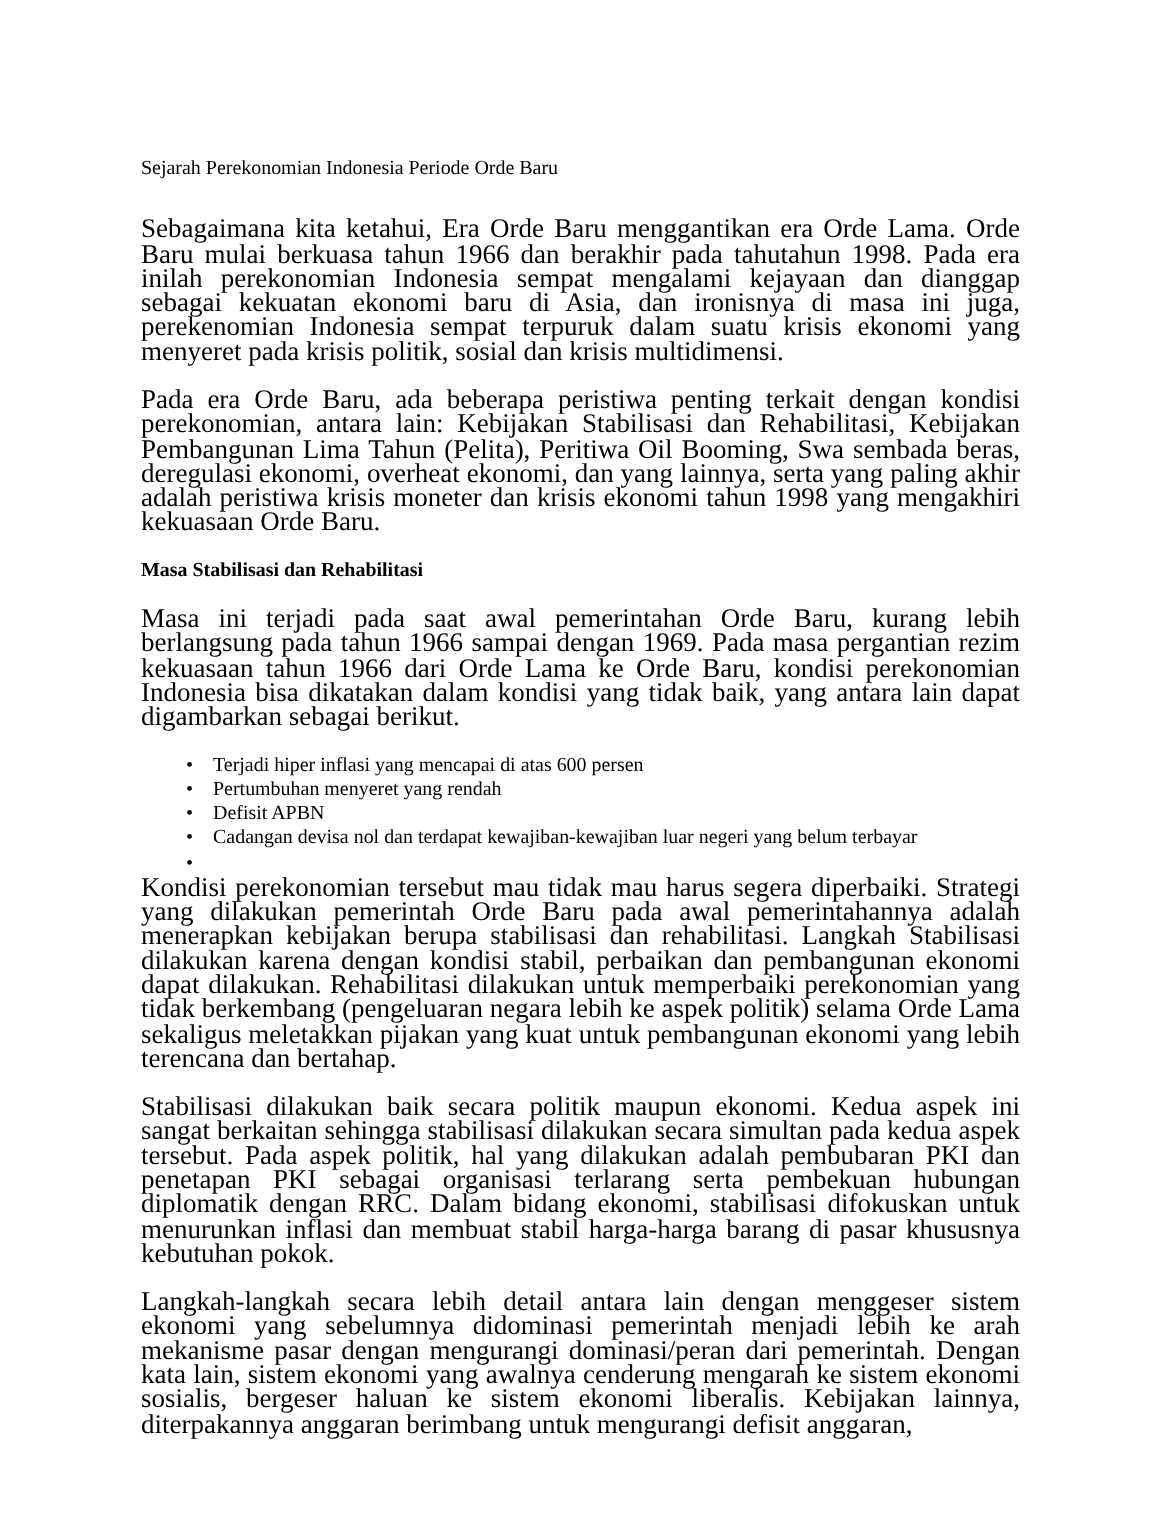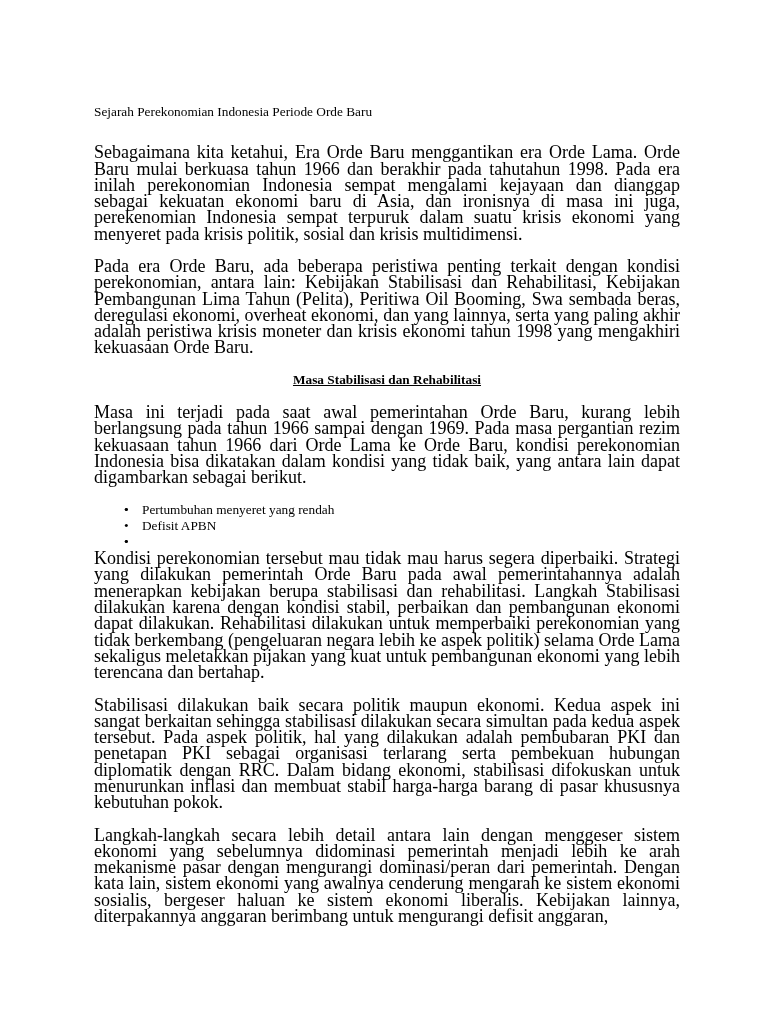--- a/index.html
+++ b/index.html
@@ -45,22 +45,21 @@
     hyphens: none;
   }
   p.para:last-child {
     margin-bottom: 0;
   }
   h2.section-heading {
     font-size: 13.3px;
     line-height: 16.3px;
     font-weight: bold;
     margin: 0 0 16px 0;
-    text-align: center;
-    text-decoration: underline;
+    text-align: left;
   }
   ul.bullet-list {
     list-style: none;
     margin: 0 0 16px 0;
     padding: 0;
   }
   ul.bullet-list li {
     position: relative;
     font-size: 13.3px;
     line-height: 16.3px;
@@ -89,31 +88,33 @@
 
     <p class="para">Pada era Orde Baru, ada beberapa peristiwa penting terkait dengan kondisi perekonomian, antara lain: Kebijakan Stabilisasi dan Rehabilitasi, Kebijakan Pembangunan Lima Tahun (Pelita), Peritiwa Oil Booming, Swa sembada beras, deregulasi ekonomi, overheat ekonomi, dan yang lainnya, serta yang paling akhir adalah peristiwa krisis moneter dan krisis ekonomi tahun 1998 yang mengakhiri kekuasaan Orde Baru.</p>
 
     <h2 class="section-heading">Masa Stabilisasi dan Rehabilitasi</h2>
 
     <p class="para">Masa ini terjadi pada saat awal pemerintahan Orde Baru, kurang lebih berlangsung pada tahun 1966 sampai dengan 1969. Pada masa pergantian rezim kekuasaan tahun 1966 dari Orde Lama ke Orde Baru, kondisi perekonomian Indonesia bisa dikatakan dalam kondisi yang tidak baik, yang antara lain dapat digambarkan sebagai berikut.</p>
 
     <ul class="bullet-list">
       <li>
         <span class="bullet-marker">•</span>
+        <span>Terjadi hiper inflasi yang mencapai di atas 600 persen</span>
       </li>
       <li>
         <span class="bullet-marker">•</span>
         <span>Pertumbuhan menyeret yang rendah</span>
       </li>
       <li>
         <span class="bullet-marker">•</span>
         <span>Defisit APBN</span>
       </li>
       <li>
         <span class="bullet-marker">•</span>
+        <span>Cadangan devisa nol dan terdapat kewajiban-kewajiban luar negeri yang belum terbayar</span>
       </li>
       <li>
         <span class="bullet-marker">•</span>
       </li>
     </ul>
 
     <p class="para">Kondisi perekonomian tersebut mau tidak mau harus segera diperbaiki. Strategi yang dilakukan pemerintah Orde Baru pada awal pemerintahannya adalah menerapkan kebijakan berupa stabilisasi dan rehabilitasi. Langkah Stabilisasi dilakukan karena dengan kondisi stabil, perbaikan dan pembangunan ekonomi dapat dilakukan. Rehabilitasi dilakukan untuk memperbaiki perekonomian yang tidak berkembang (pengeluaran negara lebih ke aspek politik) selama Orde Lama sekaligus meletakkan pijakan yang kuat untuk pembangunan ekonomi yang lebih terencana dan bertahap.</p>
 
     <p class="para">Stabilisasi dilakukan baik secara politik maupun ekonomi. Kedua aspek ini sangat berkaitan sehingga stabilisasi dilakukan secara simultan pada kedua aspek tersebut. Pada aspek politik, hal yang dilakukan adalah pembubaran PKI dan penetapan PKI sebagai organisasi terlarang serta pembekuan hubungan diplomatik dengan RRC. Dalam bidang ekonomi, stabilisasi difokuskan untuk menurunkan inflasi dan membuat stabil harga-harga barang di pasar khususnya kebutuhan pokok.</p>
 

